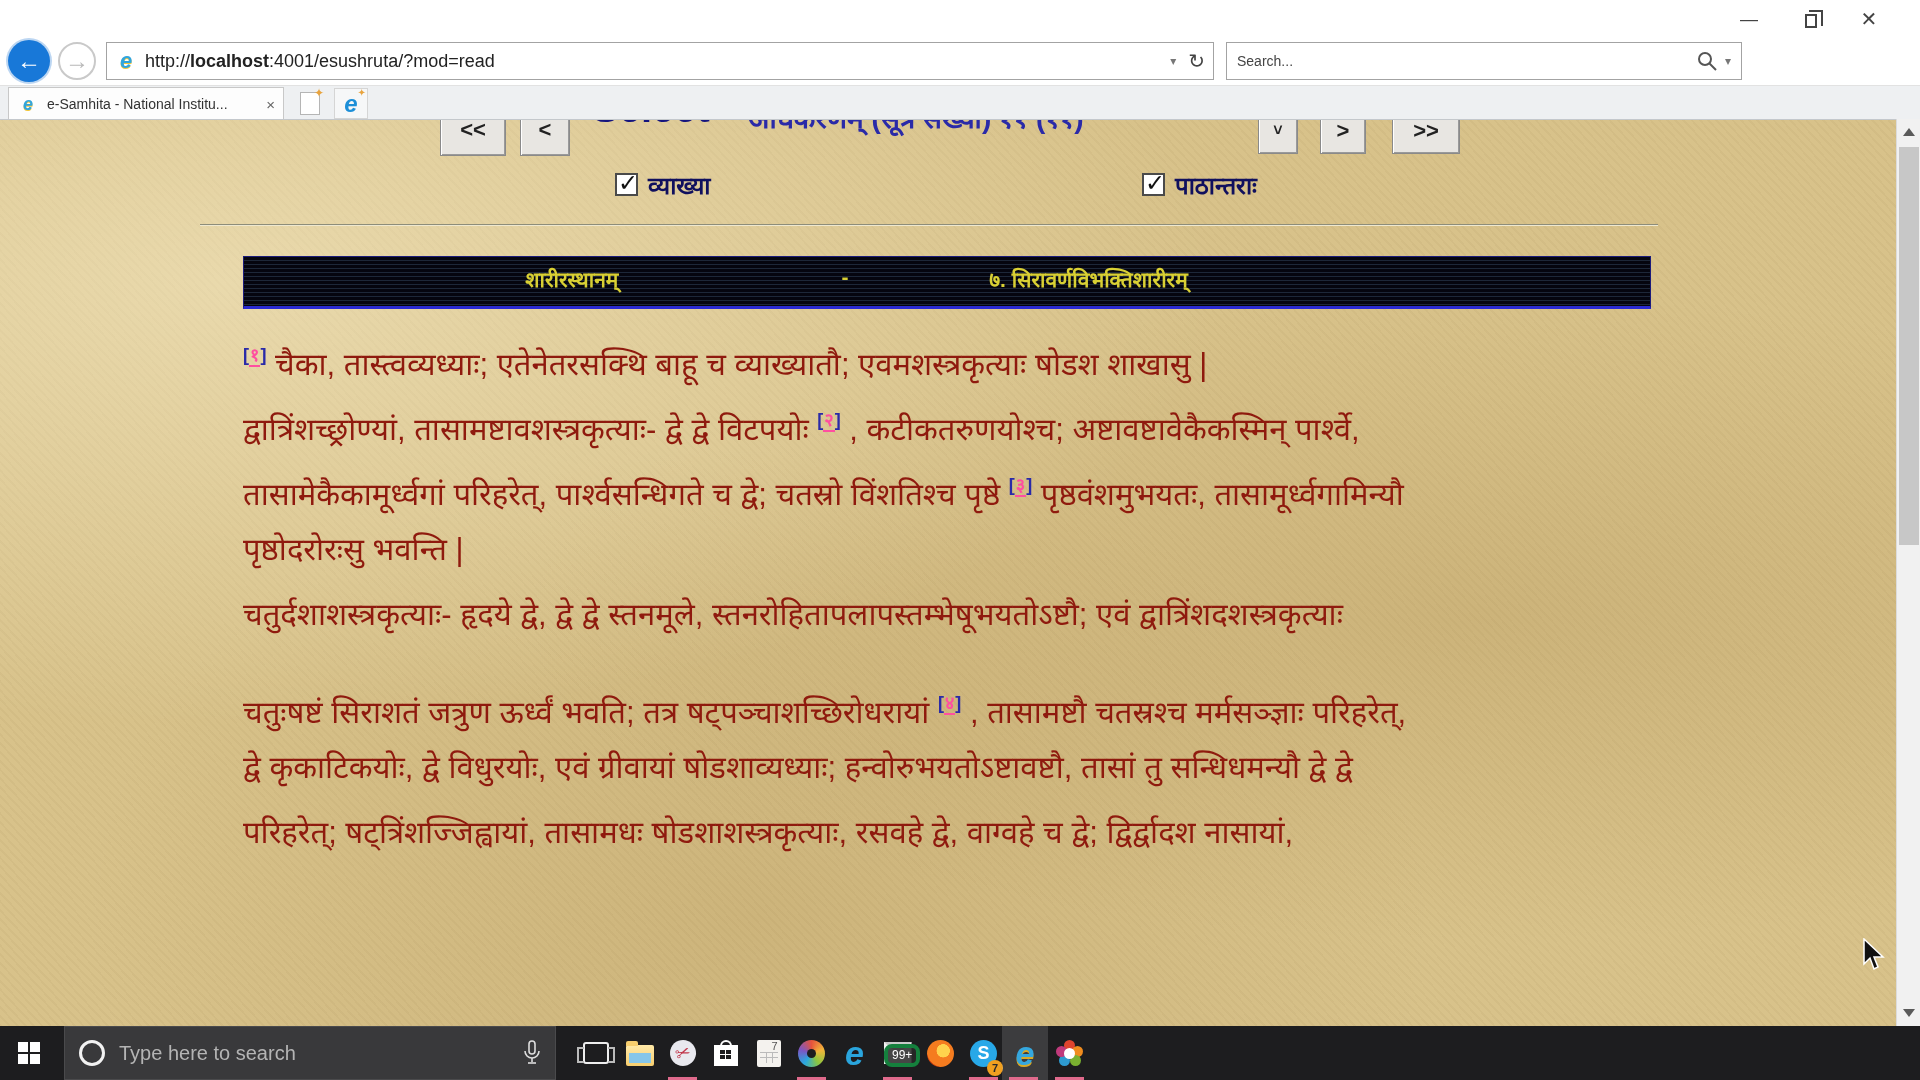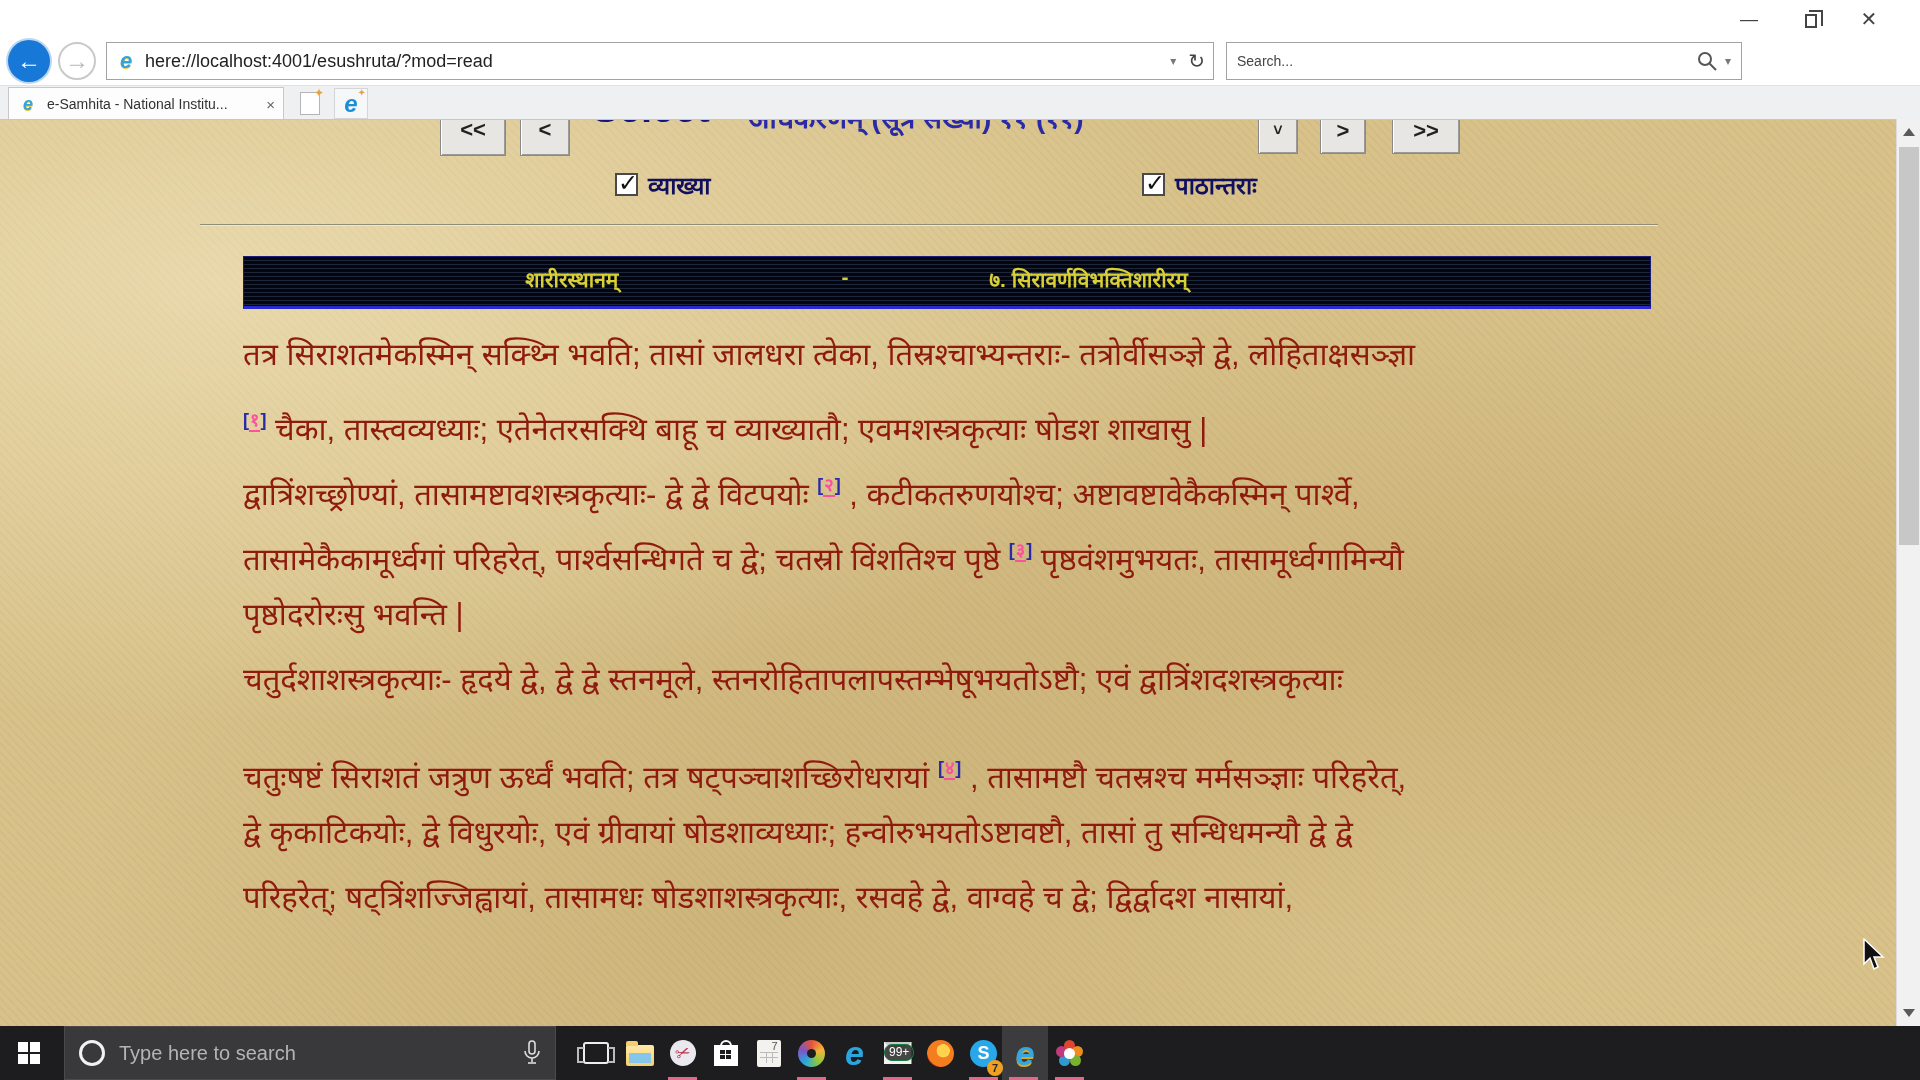--- a/index.html
+++ b/index.html
@@ -16,21 +16,21 @@
   .res-glyph { width:12px; height:14px; border:2px solid #444; position:relative; background:#fff; margin-top:4px; }
   .res-glyph::before { content:""; position:absolute; left:2px; top:-6px; width:12px; height:14px; border:2px solid #444; border-left:none; border-bottom:none; }
 
   .navbar { position:absolute; left:0; top:37px; width:1920px; height:48px; background:#ffffff; }
   .navcircle { position:absolute; top:3px; width:42px; height:42px; border-radius:50%; display:flex; align-items:center; justify-content:center; font-size:24px; }
   .back { left:8px; background:#1878d8; color:#fff; box-shadow:0 0 0 2px #bcd6f2; }
   .fwd  { left:58px; background:#fff; color:#b9b9b9; border:2px solid #c9c9c9; width:38px; height:38px; top:5px; }
   .addrbar { position:absolute; left:106px; top:5px; width:1108px; height:38px; background:#fff; border:1px solid #a3a3a3; display:flex; align-items:center; padding:0 8px; }
   .ie-mini { width:22px; height:22px; margin-right:8px; display:inline-flex; align-items:center; justify-content:center; font-weight:bold; font-style:italic; font-size:22px; color:#31a5dd; text-shadow:0 1px 0 #f3c73b; }
   .url { font-size:18px; color:#222; white-space:nowrap; }
-  .url b { font-weight:normal; }
+  .url b { font-weight:bold; }
   .addr-right { margin-left:auto; display:flex; align-items:center; gap:12px; color:#555; }
   .caret { font-size:12px; color:#777; }
   .refresh { font-size:20px; color:#444; }
   .searchbar { position:absolute; left:1226px; top:5px; width:516px; height:38px; background:#fff; border:1px solid #a3a3a3; display:flex; align-items:center; padding:0 10px; }
   .search-ph { font-size:14px; color:#444; }
   .search-right { margin-left:auto; display:flex; align-items:center; gap:8px; }
   .mag { width:20px; height:20px; }
   .chromeicons { position:absolute; right:14px; top:42px; display:flex; gap:14px; align-items:center; }
   .chromeicons .ci { font-size:24px; color:#6e6e6e; width:28px; text-align:center; }
   .smiley { color:#e8b90f !important; font-size:26px !important; }
@@ -114,21 +114,21 @@
   .store .handle { position:absolute; left:6px; top:0; width:12px; height:9px; border:2px solid #fff; border-bottom:none; border-radius:6px 6px 0 0; }
   .calcicon { width:24px; height:27px; background:#f4f2ee; border-radius:2px; position:relative; }
   .calcicon::before { content:"7"; position:absolute; right:3px; top:0px; font-size:11px; color:#555; }
   .calcicon::after { content:""; position:absolute; left:3px; top:12px; width:18px; height:11px;
      background:linear-gradient(#bbb,#bbb) 0 0/18px 1px no-repeat, linear-gradient(#bbb,#bbb) 0 5px/18px 1px no-repeat, linear-gradient(90deg,#bbb,#bbb) 6px 0/1px 11px no-repeat, linear-gradient(90deg,#bbb,#bbb) 12px 0/1px 11px no-repeat; }
   .swirl { width:27px; height:27px; border-radius:50%; background:conic-gradient(#e5533c,#f2b63a,#8cc63f,#29a8e0,#7b57c5,#e5533c); }
   .swirl::after { content:""; display:block; width:9px; height:9px; border-radius:50%; background:#1d1d1f; position:relative; left:9px; top:9px; }
   .edge-e { font-size:34px; font-weight:bold; color:#2aa5dd; font-style:italic; line-height:1; }
   .mailicon { width:28px; height:22px; background:#f2f2f2; position:relative; clip-path:polygon(0 0,100% 0,100% 100%,0 100%); }
   .mailicon::before { content:""; position:absolute; left:0; top:0; border-left:14px solid transparent; border-right:14px solid transparent; border-top:12px solid #c9c9c9; }
-  .badge-pill { position:absolute; left:8px; top:18px; background:rgba(40,40,40,.85); border:1px solid #15803d; border-radius:8px; color:#fff; font-size:12px; padding:0 4px; line-height:15px; }
+  .badge-pill { position:absolute; left:8px; top:18px; background:rgba(40,40,40,.85); border:4px solid #15803d; border-radius:8px; color:#fff; font-size:12px; padding:0 4px; line-height:15px; }
   .ffox { width:27px; height:27px; border-radius:50%; background:radial-gradient(circle at 60% 40%, #ffd34d 0 28%, #f57c1f 30% 70%, #d9480f 72%); }
   .skype { width:27px; height:27px; border-radius:50%; background:#28a8e8; color:#fff; font-weight:bold; font-size:18px; display:flex; align-items:center; justify-content:center; }
   .badge-round { position:absolute; right:2px; bottom:4px; width:16px; height:16px; border-radius:50%; background:#f0a020; color:#2a2a2a; font-size:11px; font-weight:bold; display:flex; align-items:center; justify-content:center; }
   .ie-e { font-size:34px; font-weight:bold; font-style:italic; color:#35a7de; line-height:1; text-shadow:0 2px 0 #d9a825; }
   .flower { width:27px; height:27px; position:relative; }
   .flower i { position:absolute; width:11px; height:11px; border-radius:50%; }
   .flower i:nth-child(1){ left:8px; top:0; background:#e0452e; }
   .flower i:nth-child(2){ left:16px; top:6px; background:#f08c1e; }
   .flower i:nth-child(3){ left:14px; top:15px; background:#7ab030; }
   .flower i:nth-child(4){ left:3px; top:15px; background:#2e9ad0; }
@@ -146,21 +146,21 @@
         <span class="res-glyph"></span>
       </div>
     <div class="winctl wc-close">✕</div>
   </div>
 
   <div class="navbar">
     <div class="navcircle back">←</div>
     <div class="navcircle fwd">→</div>
     <div class="addrbar">
       <span class="ie-mini">e</span>
-      <span class="url"><span>here://</span><b>localhost</b><span>:4001/esushruta/?mod=read</span></span>
+      <span class="url"><span>http://</span><b>localhost</b><span>:4001/esushruta/?mod=read</span></span>
       <span class="addr-right">
         <span class="caret">▾</span>
         <span class="refresh">↻</span>
       </span>
     </div>
     <div class="searchbar">
       <span class="search-ph">Search...</span>
       <span class="search-right">
         <svg class="mag" viewBox="0 0 20 20">
             <circle cx="8" cy="8" r="6" fill="none" stroke="#555" stroke-width="2"></circle>
@@ -215,21 +215,20 @@
     <div class="rule"></div>
 
     <div class="secbar">
       <span class="sec-left">शारीरस्थानम्</span>
       <span class="sec-sep">-</span>
       <span class="sec-right">७. सिरावर्णविभक्तिशारीरम्</span>
     </div>
 
     <div class="bodytext">
         <div class="para">
-          <div class="tline">तत्र सिराशतमेकस्मिन् सक्थ्नि भवति; तासां जालधरा त्वेका, तिस्रश्चाभ्यन्तराः- तत्रोर्वीसञ्ज्ञे द्वे, लोहिताक्षसञ्ज्ञा</div>
           <div class="tline"><sup class="ref"><span class="br">[</span><span class="num">१</span><span class="br">]</span></sup> चैका, तास्त्वव्यध्याः; एतेनेतरसक्थि बाहू च व्याख्यातौ; एवमशस्त्रकृत्याः षोडश शाखासु |</div>
           <div class="tline">द्वात्रिंशच्छ्रोण्यां, तासामष्टावशस्त्रकृत्याः- द्वे द्वे विटपयोः <sup class="ref"><span class="br">[</span><span class="num">२</span><span class="br">]</span></sup> , कटीकतरुणयोश्च; अष्टावष्टावेकैकस्मिन् पार्श्वे,</div>
           <div class="tline">तासामेकैकामूर्ध्वगां परिहरेत्, पार्श्वसन्धिगते च द्वे; चतस्रो विंशतिश्च पृष्ठे <sup class="ref"><span class="br">[</span><span class="num">३</span><span class="br">]</span></sup> पृष्ठवंशमुभयतः, तासामूर्ध्वगामिन्यौ</div>
           <div class="tline">पृष्ठोदरोरःसु भवन्ति |</div>
           <div class="tline">चतुर्दशाशस्त्रकृत्याः- हृदये द्वे, द्वे द्वे स्तनमूले, स्तनरोहितापलापस्तम्भेषूभयतोऽष्टौ; एवं द्वात्रिंशदशस्त्रकृत्याः</div>
         </div>
         <div class="para">
           <div class="tline">चतुःषष्टं सिराशतं जत्रुण ऊर्ध्वं भवति; तत्र षट्पञ्चाशच्छिरोधरायां <sup class="ref"><span class="br">[</span><span class="num">४</span><span class="br">]</span></sup> , तासामष्टौ चतस्रश्च मर्मसञ्ज्ञाः परिहरेत्,</div>
           <div class="tline">द्वे कृकाटिकयोः, द्वे विधुरयोः, एवं ग्रीवायां षोडशाव्यध्याः; हन्वोरुभयतोऽष्टावष्टौ, तासां तु सन्धिधमन्यौ द्वे द्वे</div>
           <div class="tline">परिहरेत्; षट्त्रिंशज्जिह्वायां, तासामधः षोडशाशस्त्रकृत्याः, रसवहे द्वे, वाग्वहे च द्वे; द्विर्द्वादश नासायां,</div>

